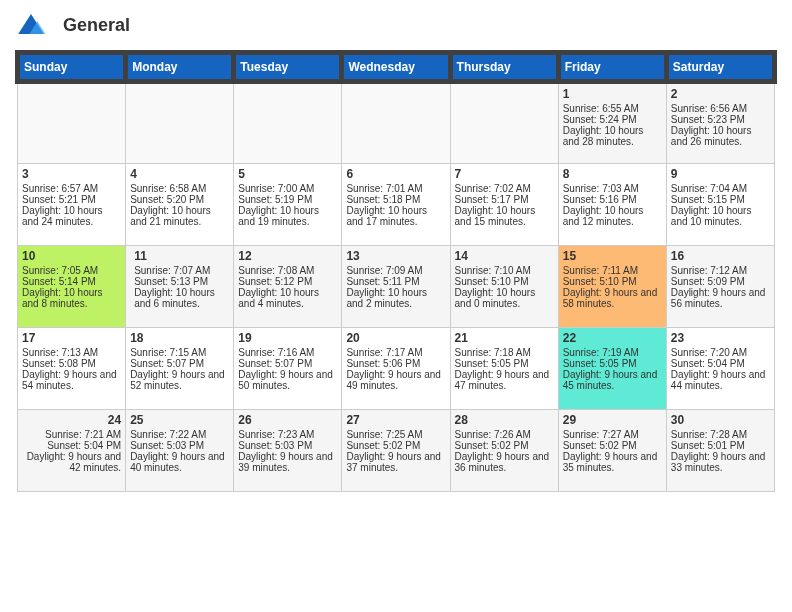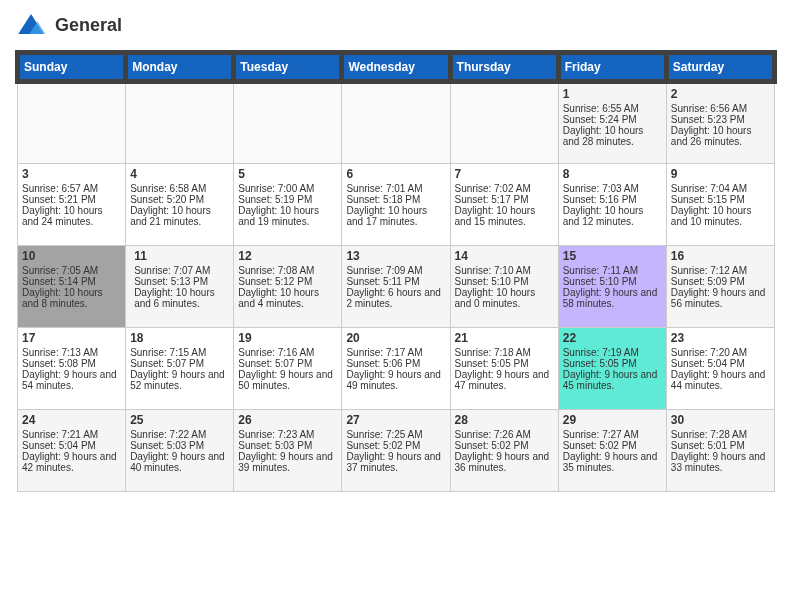--- a/index.html
+++ b/index.html
@@ -16,21 +16,21 @@
     }
     .header {
       display: flex;
       justify-content: space-between;
       align-items: flex-start;
       margin-bottom: 8px;
     }
     .logo {
       display: flex;
       align-items: center;
-      gap: 8px;
+      gap: 16px;
     }
     .logo-text {
       font-size: 18px;
       font-weight: bold;
       color: #333;
       line-height: 1.2;
     }
     .logo-text .blue { color: #1565C0; }
     .logo-icon {
       width: 32px;
@@ -181,21 +181,21 @@
             <div>Daylight: 10 hours and 12 minutes.</div>
           </td>
           <td style="background: rgb(255, 255, 255);">
             <span class="day-num">9</span>
             <div>Sunrise: 7:04 AM</div>
             <div>Sunset: 5:15 PM</div>
             <div>Daylight: 10 hours and 10 minutes.</div>
           </td>
         </tr>
         <tr>
-          <td style="background: #a3a3a3;">
+          <td style="background: #bef264;">
             <span class="day-num">10</span>
             <div>Sunrise: 7:05 AM</div>
             <div>Sunset: 5:14 PM</div>
             <div>Daylight: 10 hours and 8 minutes.</div>
           </td>
           <td style="background: rgb(245, 245, 245); padding-left: 8px;">
             <span class="day-num">11</span>
             <div>Sunrise: 7:07 AM</div>
             <div>Sunset: 5:13 PM</div>
             <div>Daylight: 10 hours and 6 minutes.</div>
@@ -203,29 +203,29 @@
           <td style="background: rgb(245, 245, 245);">
             <span class="day-num">12</span>
             <div>Sunrise: 7:08 AM</div>
             <div>Sunset: 5:12 PM</div>
             <div>Daylight: 10 hours and 4 minutes.</div>
           </td>
           <td style="background: rgb(245, 245, 245);">
             <span class="day-num">13</span>
             <div>Sunrise: 7:09 AM</div>
             <div>Sunset: 5:11 PM</div>
-            <div>Daylight: 6 hours and 2 minutes.</div>
+            <div>Daylight: 10 hours and 2 minutes.</div>
           </td>
           <td style="background: rgb(245, 245, 245);">
             <span class="day-num">14</span>
             <div>Sunrise: 7:10 AM</div>
             <div>Sunset: 5:10 PM</div>
             <div>Daylight: 10 hours and 0 minutes.</div>
           </td>
-          <td style="background: #c4b5fd;">
+          <td style="background: #fdba74;">
             <span class="day-num">15</span>
             <div>Sunrise: 7:11 AM</div>
             <div>Sunset: 5:10 PM</div>
             <div>Daylight: 9 hours and 58 minutes.</div>
           </td>
           <td style="background: rgb(245, 245, 245);">
             <span class="day-num">16</span>
             <div>Sunrise: 7:12 AM</div>
             <div>Sunset: 5:09 PM</div>
             <div>Daylight: 9 hours and 56 minutes.</div>
@@ -269,21 +269,21 @@
             <div>Daylight: 9 hours and 45 minutes.</div>
           </td>
           <td style="background: rgb(255, 255, 255);">
             <span class="day-num">23</span>
             <div>Sunrise: 7:20 AM</div>
             <div>Sunset: 5:04 PM</div>
             <div>Daylight: 9 hours and 44 minutes.</div>
           </td>
         </tr>
         <tr>
-          <td style="background: rgb(245, 245, 245);">
+          <td style="background: rgb(245, 245, 245); text-align: right;">
             <span class="day-num">24</span>
             <div>Sunrise: 7:21 AM</div>
             <div>Sunset: 5:04 PM</div>
             <div>Daylight: 9 hours and 42 minutes.</div>
           </td>
           <td style="background: rgb(245, 245, 245);">
             <span class="day-num">25</span>
             <div>Sunrise: 7:22 AM</div>
             <div>Sunset: 5:03 PM</div>
             <div>Daylight: 9 hours and 40 minutes.</div>

